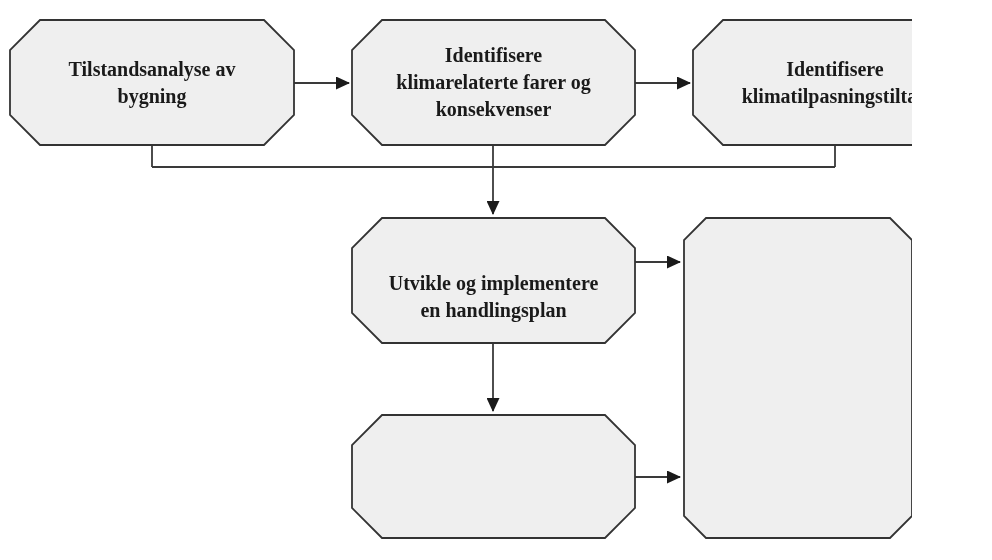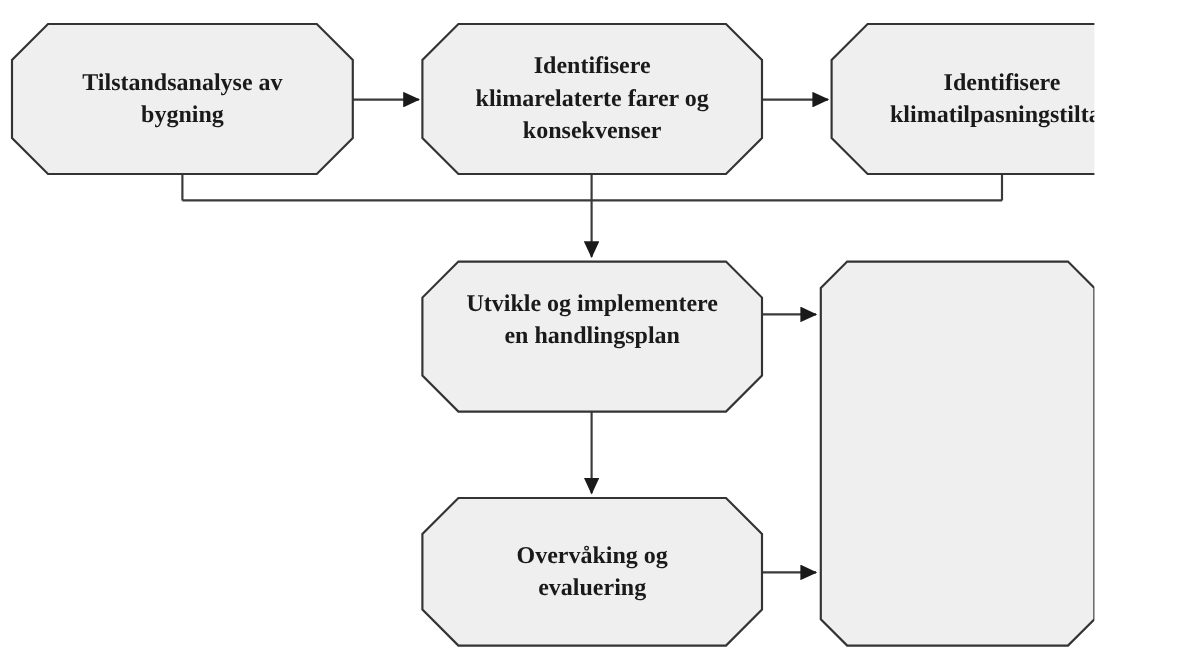--- a/index.html
+++ b/index.html
@@ -77,20 +77,18 @@
   <div class="node-label" style="left:10px; top:20px; width:284px; height:125px;">Tilstandsanalyse av
 bygning</div>
 
   <div class="node-label" style="left:352px; top:20px; width:283px; height:125px;">Identifisere
 klimarelaterte farer og
 konsekvenser</div>
 
   <div class="node-label" style="left:693px; top:20px; width:284px; height:125px;">Identifisere
 klimatilpasningstiltak</div>
 
-  <div class="node-label" style="left:352px; top:204px; width:283px; height:125px;">Utvikle og implementere
+  <div class="node-label" style="left:352px; top:234px; width:283px; height:125px;">Utvikle og implementere
 en handlingsplan</div>
 
-  <div class="node-label" style="left:352px; top:415px; width:283px; height:123px;">Overvåking og
-evaluering</div>
 
 
 </div>
 
 </body></html>

